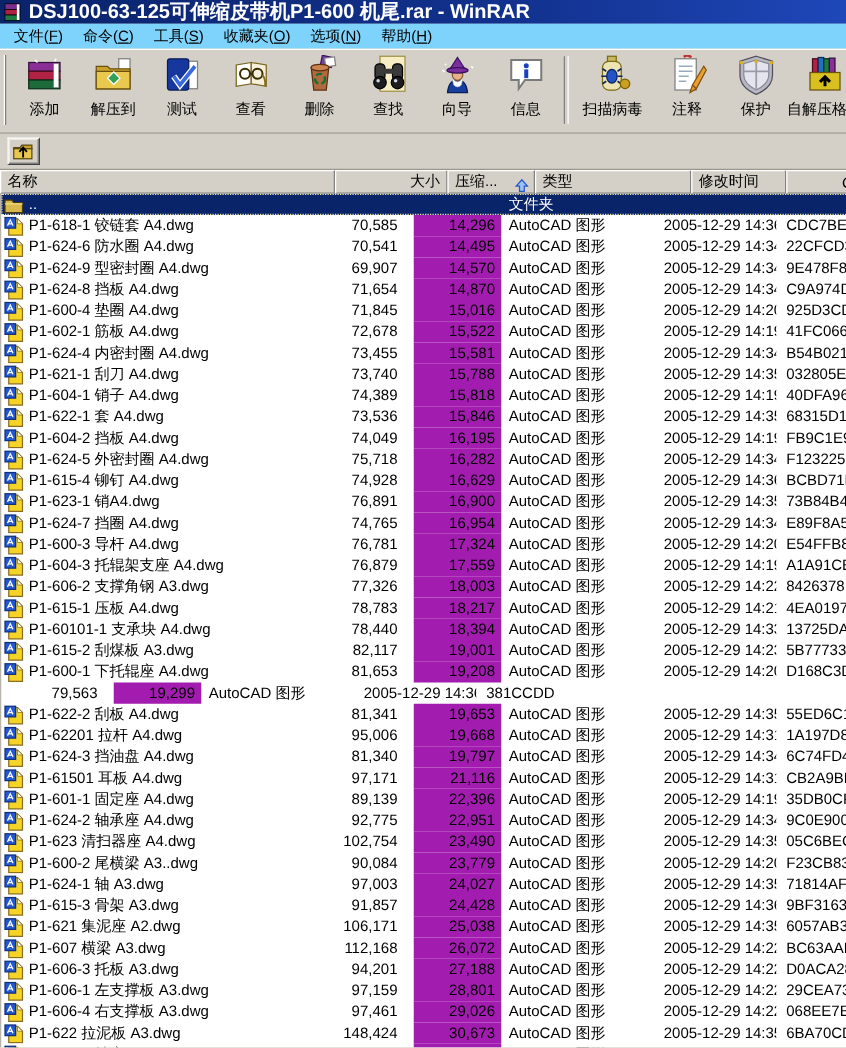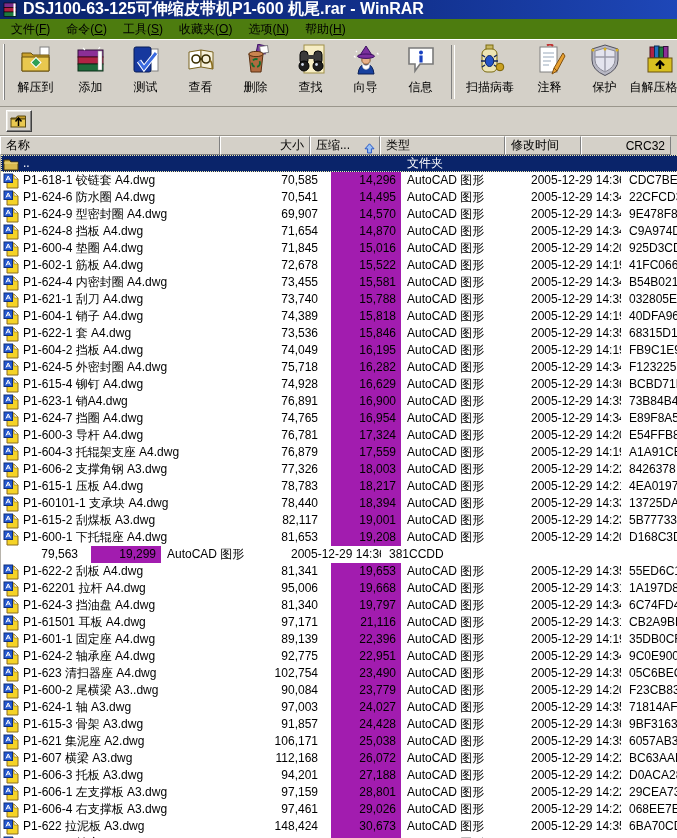--- a/index.html
+++ b/index.html
@@ -4,21 +4,21 @@
 <style>
   html,body{margin:0;padding:0;background:#d4d0c8;}
   #app{width:677px;height:838px;overflow:hidden;position:relative;
        font-family:"Liberation Sans","DejaVu Sans",sans-serif;font-size:12px;color:#000;background:#d4d0c8;}
   
   .titlebar{height:19px;background:linear-gradient(90deg,#0a246a 0%,#12318e 60%,#1e47b8 100%);
             display:flex;align-items:center;padding-left:3px;gap:4px;}
   .ttext{color:#fff;font-weight:bold;font-size:16px;white-space:nowrap;overflow:hidden;}
   .ticon{width:16px;height:16px;flex:none;display:flex;align-items:center;}
   
-  .menubar{height:20px;display:flex;padding-left:3px;background:#4d7c0f;}
+  .menubar{height:20px;display:flex;padding-left:3px;background:#7dd3fc;}
   .menuitem{padding:2px 8px;white-space:nowrap;}
   
   .toolbar{height:66px;display:flex;align-items:flex-start;border-top:1px solid #fff;
            border-bottom:1px solid #9a968c;background:#d4d0c8;}
   .grip{width:3px;height:56px;margin:4px 3px 0 3px;border-left:1px solid #fff;border-right:1px solid #808080;}
   .toolbtn{width:55px;flex:none;display:flex;flex-direction:column;align-items:center;padding-top:2px;background:none;border:none;font:inherit;cursor:default;}
   .toolbtn.wide{width:64px;}
   .ticonbox{width:36px;height:36px;display:flex;align-items:center;justify-content:center;}
   .tlabel{font-size:12px;white-space:nowrap;margin-top:1px;}
   .tsep{width:2px;height:54px;flex:none;margin:5px 3px 0 3px;border-left:1px solid #808080;border-right:1px solid #fff;}
@@ -72,39 +72,39 @@
       <span class="menuitem">工具(<u>S</u>)</span>
       <span class="menuitem">收藏夹(<u>O</u>)</span>
       <span class="menuitem">选项(<u>N</u>)</span>
       <span class="menuitem">帮助(<u>H</u>)</span>
     </div>
   <div class="toolbar">
     <div class="grip"></div>
   <button class="toolbtn">
         <div class="ticonbox">
           <svg width="32" height="32" viewBox="0 0 32 32">
-            <rect x="20" y="3" width="9" height="13" fill="#fff" stroke="#808080"></rect>
-            <path d="M2 9 h9 l2 2 h16 v16 H2 z" fill="#caa12c" stroke="#6a520e"></path>
-            <path d="M2 13 h27 v14 H2 z" fill="#e9c84f" stroke="#6a520e"></path>
-            <rect x="12.5" y="15" width="7" height="7" fill="#2fa055" stroke="#fff" transform="rotate(45 16 18.5)"></rect>
-          </svg>
-        </div>
-        <div class="tlabel">解压到</div>
-      </button>
-      <button class="toolbtn">
-        <div class="ticonbox">
-          <svg width="32" height="32" viewBox="0 0 32 32">
             <rect x="3" y="6" width="25" height="7" fill="#8b2f97" stroke="#30103a"></rect>
             <rect x="3" y="13" width="25" height="7" fill="#b02345" stroke="#4a0d1d"></rect>
             <rect x="3" y="20" width="25" height="7" fill="#1d6b3a" stroke="#0a2e18"></rect>
             <rect x="23" y="7" width="4" height="19" fill="#fff" stroke="#888" stroke-width=".5"></rect>
             <path d="M8 4 l2 2 M25 3 l-1.5 2" stroke="#fff" stroke-width="1.2"></path>
           </svg>
         </div>
         <div class="tlabel">添加</div>
+      </button>
+      <button class="toolbtn">
+        <div class="ticonbox">
+          <svg width="32" height="32" viewBox="0 0 32 32">
+            <rect x="20" y="3" width="9" height="13" fill="#fff" stroke="#808080"></rect>
+            <path d="M2 9 h9 l2 2 h16 v16 H2 z" fill="#caa12c" stroke="#6a520e"></path>
+            <path d="M2 13 h27 v14 H2 z" fill="#e9c84f" stroke="#6a520e"></path>
+            <rect x="12.5" y="15" width="7" height="7" fill="#2fa055" stroke="#fff" transform="rotate(45 16 18.5)"></rect>
+          </svg>
+        </div>
+        <div class="tlabel">解压到</div>
       </button>
       <button class="toolbtn">
         <div class="ticonbox">
           <svg width="32" height="32" viewBox="0 0 32 32">
             <rect x="20" y="5" width="8" height="22" fill="#fff" stroke="#808080"></rect>
             <rect x="4" y="3" width="17" height="25" rx="2" fill="#16389e" stroke="#081c56"></rect>
             <path d="M9 17 l5 7 12 -15" fill="none" stroke="#fff" stroke-width="5"></path>
             <path d="M9 17 l5 7 12 -15" fill="none" stroke="#3a6ae0" stroke-width="3"></path>
           </svg>
         </div>
@@ -229,21 +229,21 @@
   <div class="addressbar">
     <button class="upbtn">
         <svg width="18" height="16" viewBox="0 0 18 16">
           <path d="M1 5 h5 l1.5 -2 h8 v3 H1 z" fill="#caa12c" stroke="#5a4a10"></path>
           <rect x="1" y="6" width="14.5" height="8" fill="#e9c84f" stroke="#5a4a10"></rect>
           <path d="M8.5 13 V5.5 M5.5 8.5 L8.5 5 l3 3.5" fill="none" stroke="#000" stroke-width="1.5"></path>
         </svg>
       </button>
   </div>
   <div class="headers">
-      <div class="hcol" style="width: 220px;">
+      <div class="hcol" style="width: 268px;">
         <span>名称</span>
       </div>
       <div class="hcol alignright" style="width: 90px;">
         <span>大小</span>
       </div>
       <div class="hcol" style="width: 70px; align-items: flex-end;">
         <span>压缩...</span>
         <span class="sortarrow">
           <svg width="11" height="11" viewBox="0 0 11 11">
             <path d="M5.5 .8 L10 5.8 H7.4 V10 H3.6 V5.8 H1 Z" fill="#9cc2f2" stroke="#2858c8"></path>

